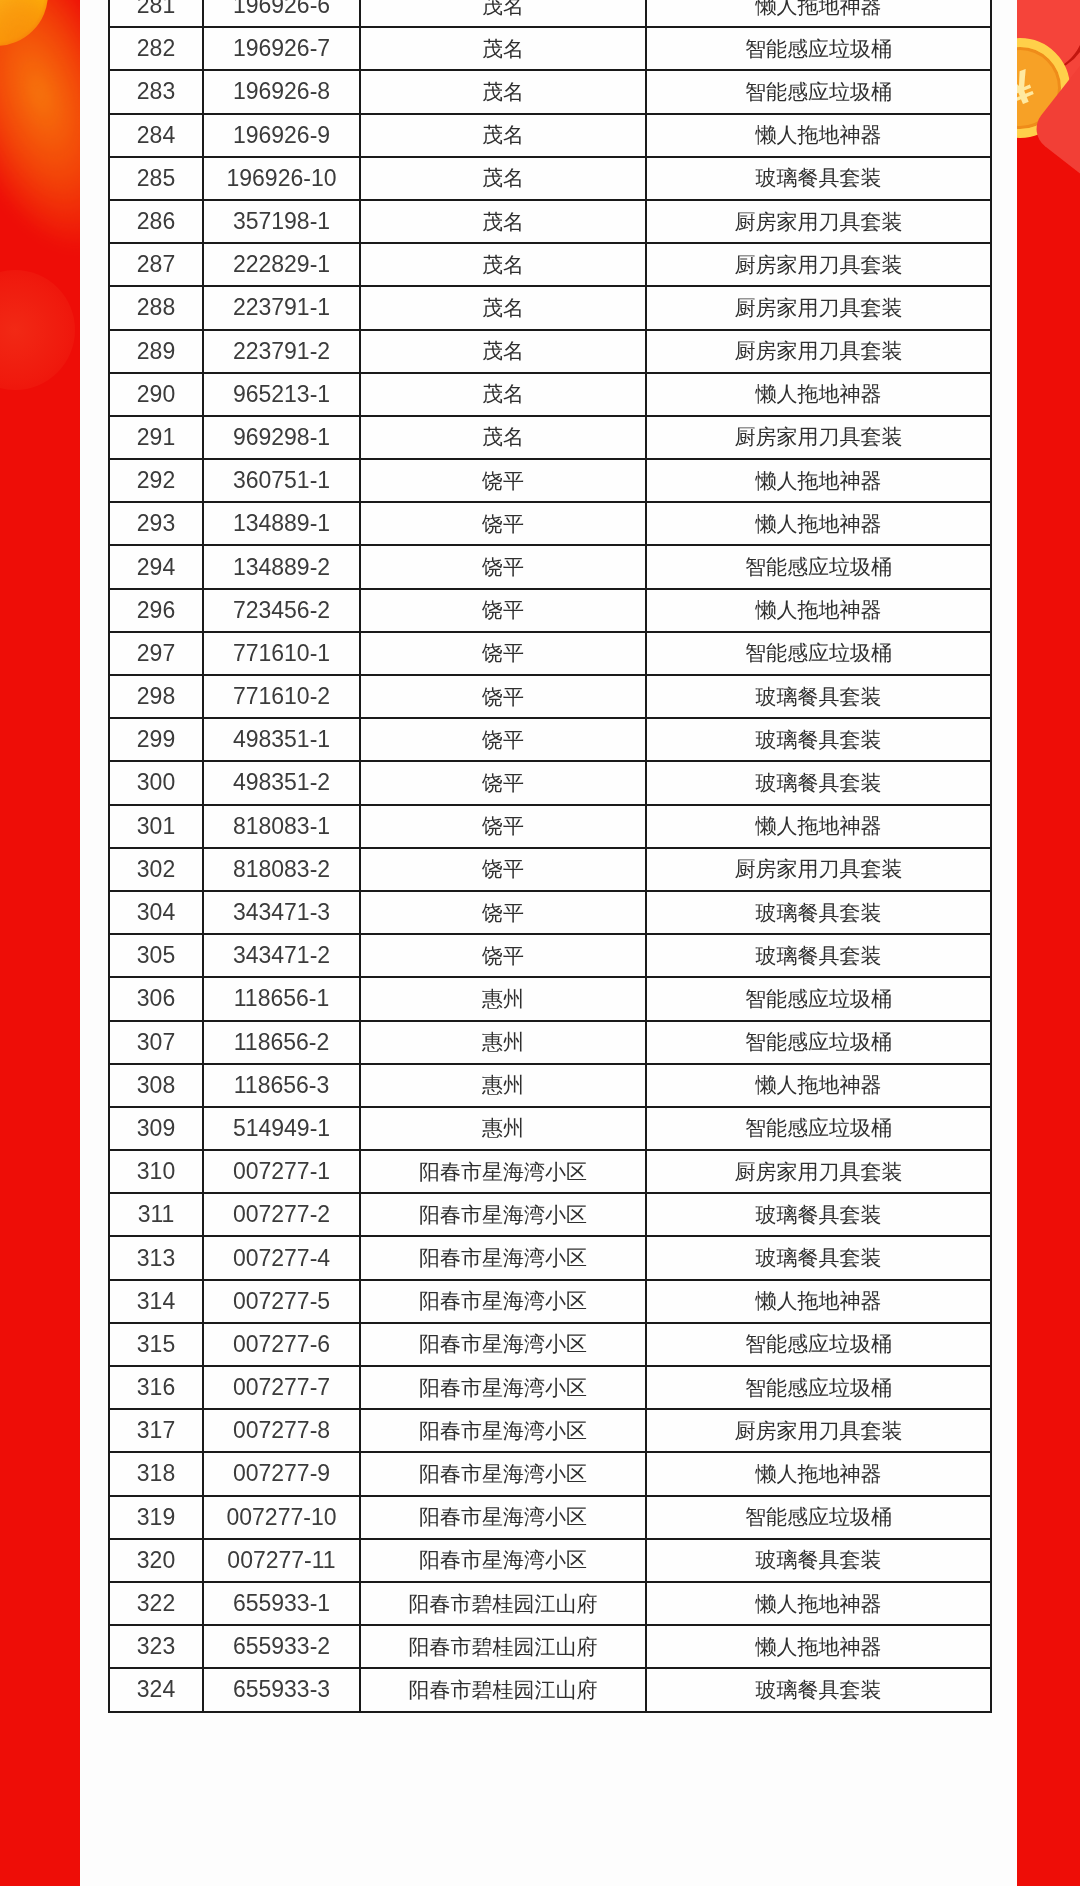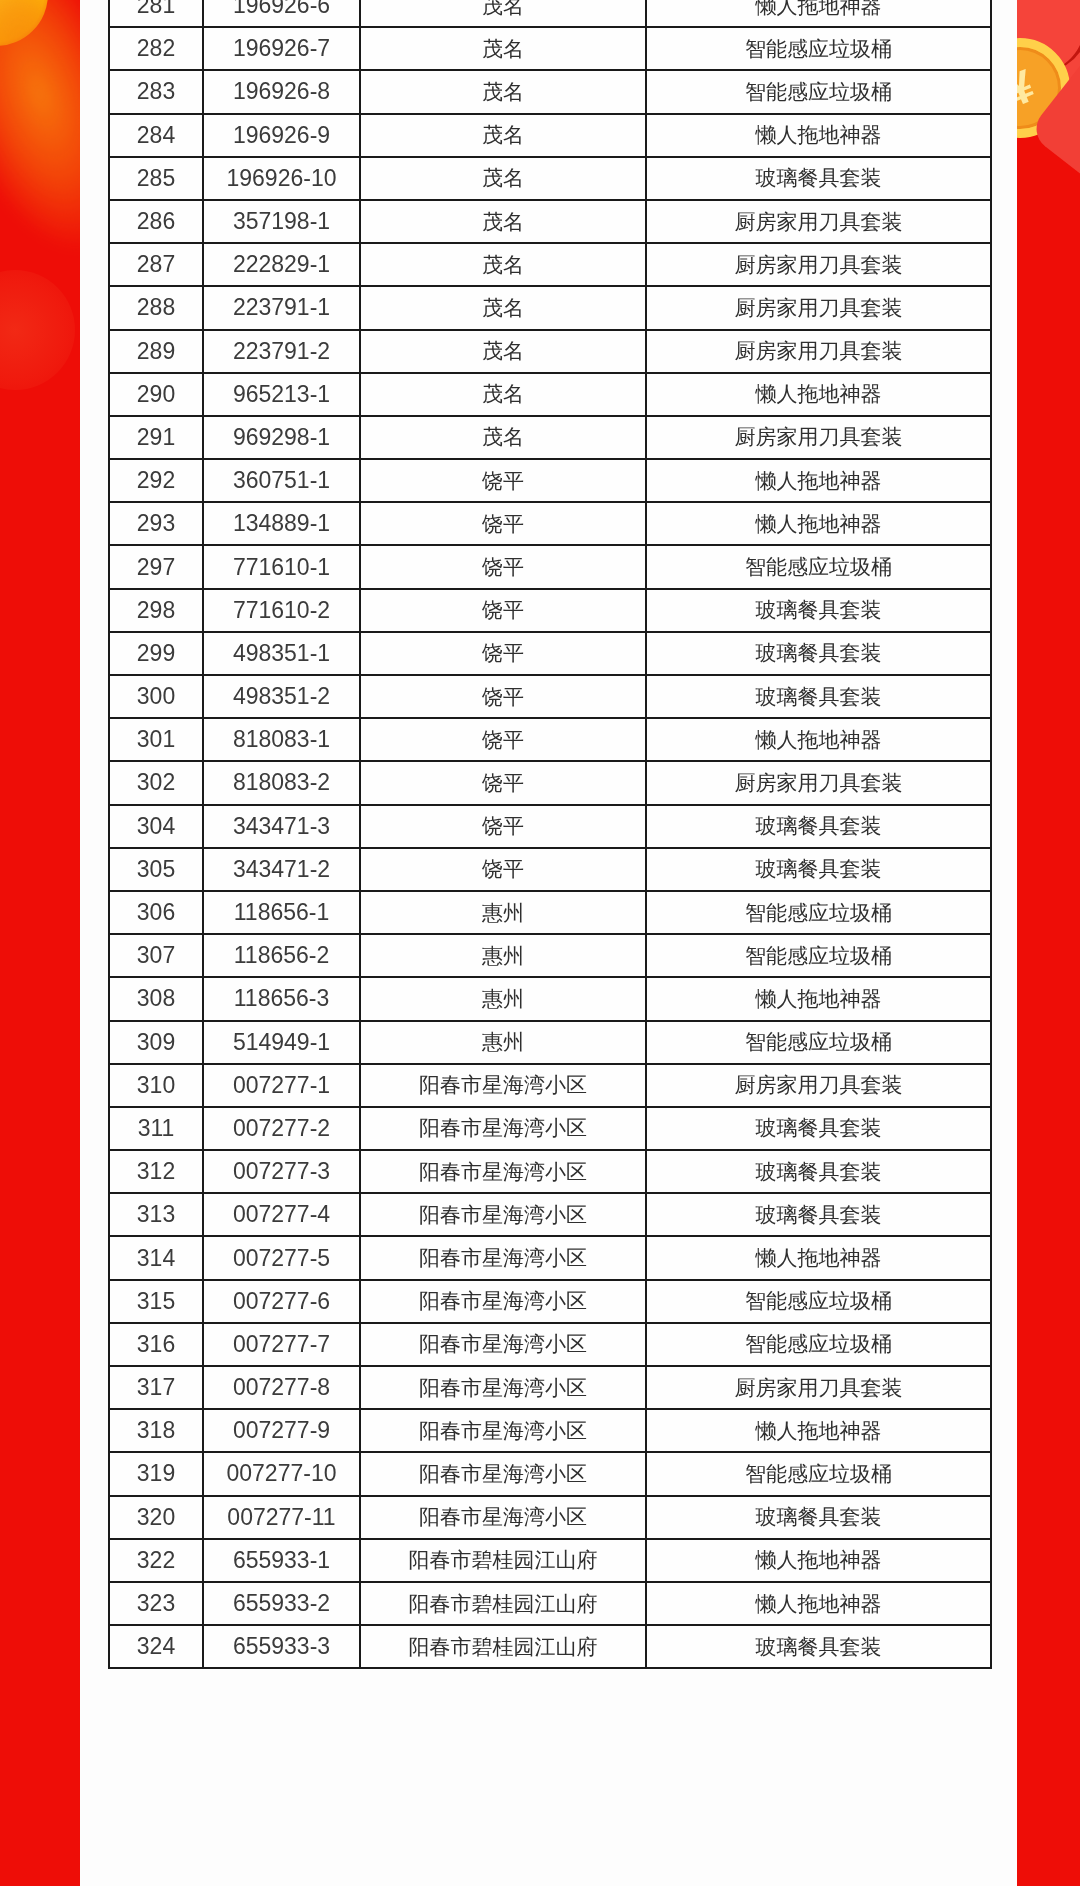--- a/index.html
+++ b/index.html
@@ -209,20 +209,32 @@
           <td class="cell-place">饶平</td>
           <td class="cell-prize">懒人拖地神器</td>
         </tr>
         <tr>
           <td class="cell-serial">293</td>
           <td class="cell-code">134889-1</td>
           <td class="cell-place">饶平</td>
           <td class="cell-prize">懒人拖地神器</td>
         </tr>
         <tr>
+          <td class="cell-serial">294</td>
+          <td class="cell-code">134889-2</td>
+          <td class="cell-place">饶平</td>
+          <td class="cell-prize">智能感应垃圾桶</td>
+        </tr>
+        <tr>
+          <td class="cell-serial">296</td>
+          <td class="cell-code">723456-2</td>
+          <td class="cell-place">饶平</td>
+          <td class="cell-prize">懒人拖地神器</td>
+        </tr>
+        <tr>
           <td class="cell-serial">297</td>
           <td class="cell-code">771610-1</td>
           <td class="cell-place">饶平</td>
           <td class="cell-prize">智能感应垃圾桶</td>
         </tr>
         <tr>
           <td class="cell-serial">298</td>
           <td class="cell-code">771610-2</td>
           <td class="cell-place">饶平</td>
           <td class="cell-prize">玻璃餐具套装</td>
@@ -293,26 +305,20 @@
           <td class="cell-place">阳春市星海湾小区</td>
           <td class="cell-prize">厨房家用刀具套装</td>
         </tr>
         <tr>
           <td class="cell-serial">311</td>
           <td class="cell-code">007277-2</td>
           <td class="cell-place">阳春市星海湾小区</td>
           <td class="cell-prize">玻璃餐具套装</td>
         </tr>
         <tr>
-          <td class="cell-serial">312</td>
-          <td class="cell-code">007277-3</td>
-          <td class="cell-place">阳春市星海湾小区</td>
-          <td class="cell-prize">玻璃餐具套装</td>
-        </tr>
-        <tr>
           <td class="cell-serial">313</td>
           <td class="cell-code">007277-4</td>
           <td class="cell-place">阳春市星海湾小区</td>
           <td class="cell-prize">玻璃餐具套装</td>
         </tr>
         <tr>
           <td class="cell-serial">314</td>
           <td class="cell-code">007277-5</td>
           <td class="cell-place">阳春市星海湾小区</td>
           <td class="cell-prize">懒人拖地神器</td>

